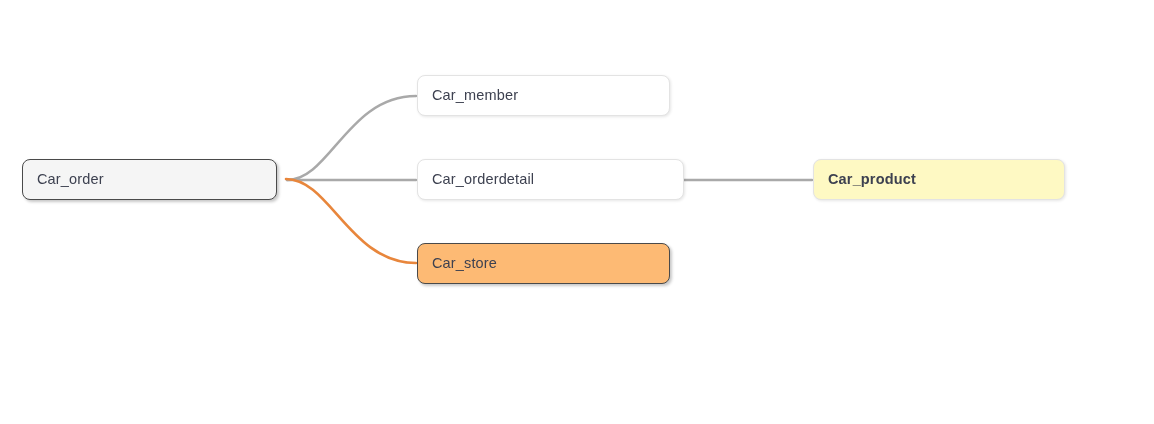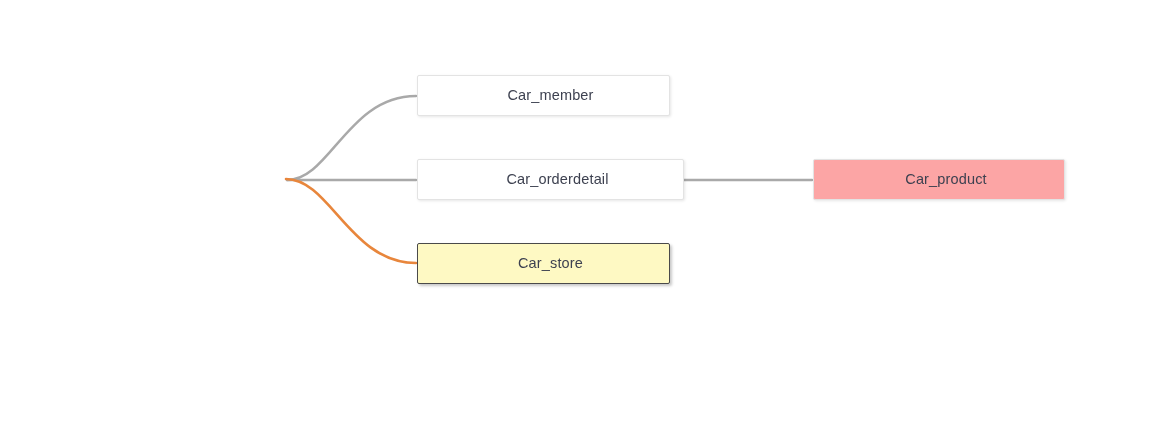--- a/index.html
+++ b/index.html
@@ -24,23 +24,22 @@
     top: 0;
     width: 1154px;
     height: 424px;
     pointer-events: none;
   }
   .node {
     position: absolute;
     box-sizing: border-box;
     display: flex;
     align-items: center;
-    border-radius: 2px;
+    border-radius: 8px;
     padding-left: 14px;
-    justify-content: center;
   }
   .node-label {
     font-size: 14.5px;
     line-height: 1;
     letter-spacing: 0.15px;
     color: #3d4150;
     white-space: nowrap;
   }
   .node.plain {
     background: #ffffff;
@@ -58,30 +57,33 @@
 
 <div id="canvas" style="width: 1154px; height: 424px; background: rgb(255, 255, 255);">
 
   <svg id="edge-layer" viewBox="0 0 1154 424" width="1154" height="424" xmlns="http://www.w3.org/2000/svg">
     <path fill="none" stroke-linecap="round" d="M 287 180 C 330 180, 348 96, 416 96" stroke="#a9a9a9" stroke-width="2.4"></path>
     <path fill="none" stroke-linecap="round" d="M 287 180 L 416 180" stroke="#a9a9a9" stroke-width="2.4"></path>
     <path fill="none" stroke-linecap="round" d="M 286 179 C 330 179, 350 263, 416 263" stroke="#e8863c" stroke-width="2.6"></path>
     <path fill="none" stroke-linecap="round" d="M 683 180 L 812 180" stroke="#a9a9a9" stroke-width="2.4"></path>
   </svg>
 
+  <div class="node selected" style="left: 22px; top: 159px; width: 255px; height: 41px; background: rgb(245, 245, 245); border-color: rgb(74, 74, 74);">
+    <span class="node-label" style="color: rgb(61, 65, 80);">Car_order</span>
+  </div>
 
   <div class="node plain" style="left: 417px; top: 75px; width: 253px; height: 41px; background: rgb(255, 255, 255); border-color: rgb(227, 227, 227);">
     <span class="node-label" style="color: rgb(61, 65, 80);">Car_member</span>
   </div>
 
   <div class="node plain" style="left: 417px; top: 159px; width: 267px; height: 41px; background: rgb(255, 255, 255); border-color: rgb(227, 227, 227);">
     <span class="node-label" style="color: rgb(61, 65, 80);">Car_orderdetail</span>
   </div>
 
-  <div class="node selected" style="left: 417px; top: 243px; width: 253px; height: 41px; background: #fef9c3; border-color: rgb(74, 74, 74);">
+  <div class="node selected" style="left: 417px; top: 243px; width: 253px; height: 41px; background: #fdba74; border-color: rgb(74, 74, 74);">
     <span class="node-label" style="color: rgb(61, 65, 80);">Car_store</span>
   </div>
 
-  <div class="node plain" style="left: 813px; top: 159px; width: 252px; height: 41px; background: #fca5a5; border-color: rgb(227, 227, 227);">
+  <div class="node plain" style="left: 813px; top: 159px; width: 252px; height: 41px; background: #fef9c3; border-color: rgb(227, 227, 227); font-weight: bold;">
     <span class="node-label" style="color: rgb(61, 65, 80);">Car_product</span>
   </div>
 
 </div>
 
 </body></html>

